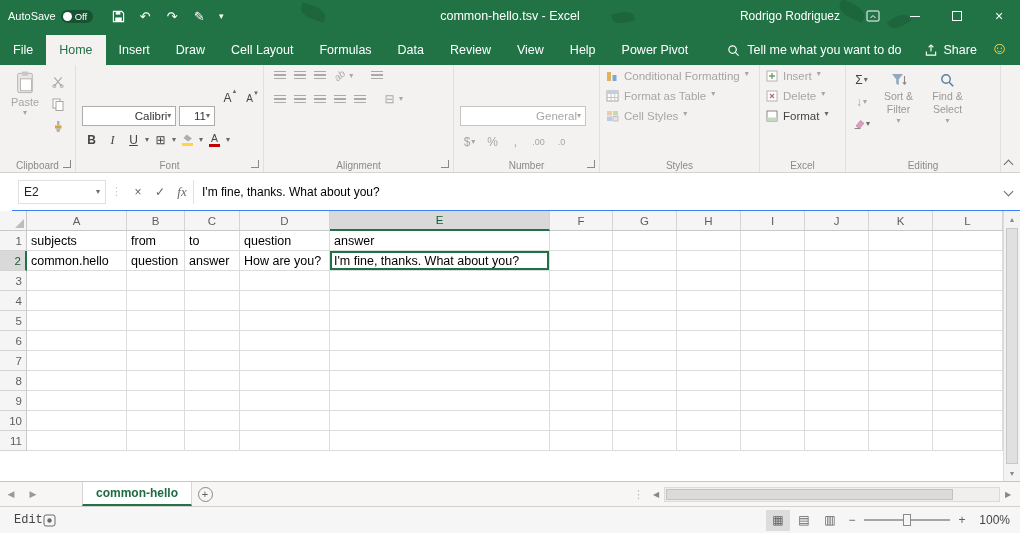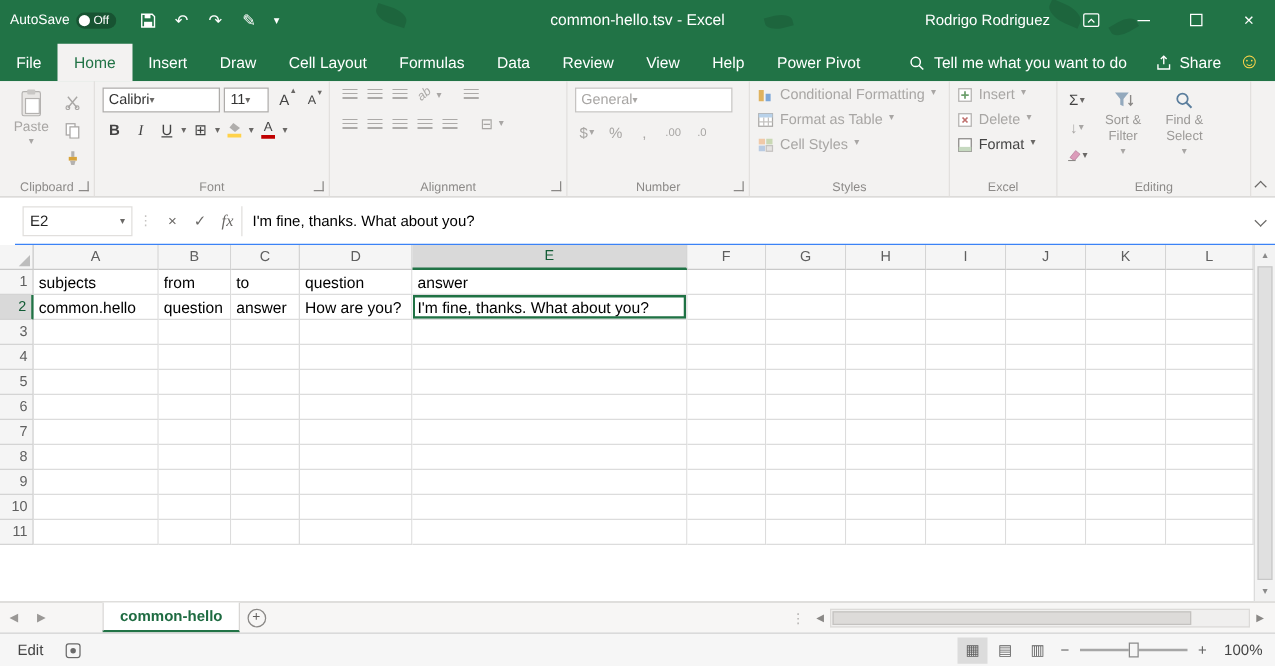--- a/index.html
+++ b/index.html
@@ -31,21 +31,21 @@
   .tellme{display:flex;align-items:center;gap:7px;font-size:12.5px;padding:8px 12px;margin-left:14px;white-space:nowrap;}
   .share{display:flex;align-items:center;gap:6px;font-size:12.5px;padding:8px 10px;margin-left:auto;}
   .smiley{font-size:17px;color:#ffd54a;padding:4px 12px 6px 4px;}
 
   
   .ribbon{flex:0 0 93px;background:#f3f2f1;border-bottom:1px solid #d5d3d1;display:flex;position:relative;}
   .rgroup{position:relative;border-right:1px solid #e2e0de;padding:5px 4px 16px 6px;}
   .glabel{position:absolute;bottom:1px;left:0;right:0;text-align:center;font-size:10px;color:#8c8a88;}
   .launcher{position:absolute;right:4px;bottom:4px;width:8px;height:8px;border-right:1.5px solid #8a8886;border-bottom:1.5px solid #8a8886;}
   .rrow{display:flex;align-items:center;margin-bottom:4px;}
-  .combo{height:20px;background:#fff;border:1px solid #aeacaa;display:flex;align-items:center;justify-content:flex-start;font-size:11.5px;color:#333;padding:0 4px;}
+  .combo{height:20px;background:#fff;border:1px solid #aeacaa;display:flex;align-items:center;justify-content:flex-end;font-size:11.5px;color:#333;padding:0 4px;margin-top:36px;}
   .caret{font-size:8px;color:#6a6866;line-height:1;}
   .sbtn{min-width:19px;height:20px;display:flex;align-items:center;justify-content:center;font-size:12px;color:#444;gap:1px;}
   .dis{color:#a8a6a4 !important;}
   .g-clipboard .g-body{display:flex;gap:4px;}
   .paste{display:flex;flex-direction:column;align-items:center;width:38px;font-size:11px;color:#a8a6a4;gap:1px;}
   .clip-stack{display:flex;flex-direction:column;gap:2px;padding-top:2px;}
   .bold-b{font-weight:bold;}
   .ital-i{font-style:italic;font-family:"Liberation Serif",serif;}
   .und-u{text-decoration:underline;}
   .a-big{position:relative;font-size:12px;color:#444;}
@@ -98,21 +98,21 @@
   .saddbtn{width:26px;display:flex;align-items:center;justify-content:center;}
   .saddbtn b{width:15px;height:15px;border:1px solid #8a8886;border-radius:50%;display:flex;align-items:center;justify-content:center;font-weight:normal;font-size:11px;color:#5f5d5b;}
   .st-dots{margin-left:auto;display:flex;align-items:center;color:#b4b2b0;font-size:11px;padding:0 4px;}
   .hscroll{width:372px;display:flex;align-items:center;padding-right:4px;}
   .hs-arrow{width:16px;display:flex;align-items:center;justify-content:center;font-size:8px;color:#8a8886;}
   .hs-track{flex:1;height:15px;background:#f0efee;border:1px solid #dcdad8;position:relative;}
   .hs-thumb{position:absolute;left:1px;top:1px;bottom:1px;width:86%;background:#dddbd9;border:1px solid #c4c2c0;}
 
   
   .statusbar{flex:0 0 27px;background:#f6f6f6;border-top:1px solid #d1d1d1;display:flex;align-items:center;font-size:12px;color:#444;}
-  .sb-mode{padding:0 17px 0 14px;}
+  .sb-mode{padding:0 0 0 14px;font-family:Liberation Mono, monospace;}
   .sb-macro{display:flex;align-items:center;}
   .sb-right{margin-left:auto;display:flex;align-items:center;gap:2px;padding-right:10px;}
   .view-btn{width:24px;height:21px;display:flex;align-items:center;justify-content:center;font-size:12px;color:#5f5f5f;}
   .view-btn.active{background:#dcdcdc;}
   .zbtn{width:16px;text-align:center;color:#5f5f5f;}
   .zslider{width:86px;height:18px;position:relative;margin:0 2px;}
   .ztrack{position:absolute;left:0;right:0;top:8px;height:2px;background:#a6a6a6;}
   .znotch{position:absolute;left:50%;top:4px;width:1px;height:10px;background:#a6a6a6;}
   .zthumb{position:absolute;left:50%;margin-left:-4px;top:3px;width:8px;height:12px;background:#f6f6f6;border:1px solid #8a8a8a;}
   .zpct{width:38px;text-align:right;}

